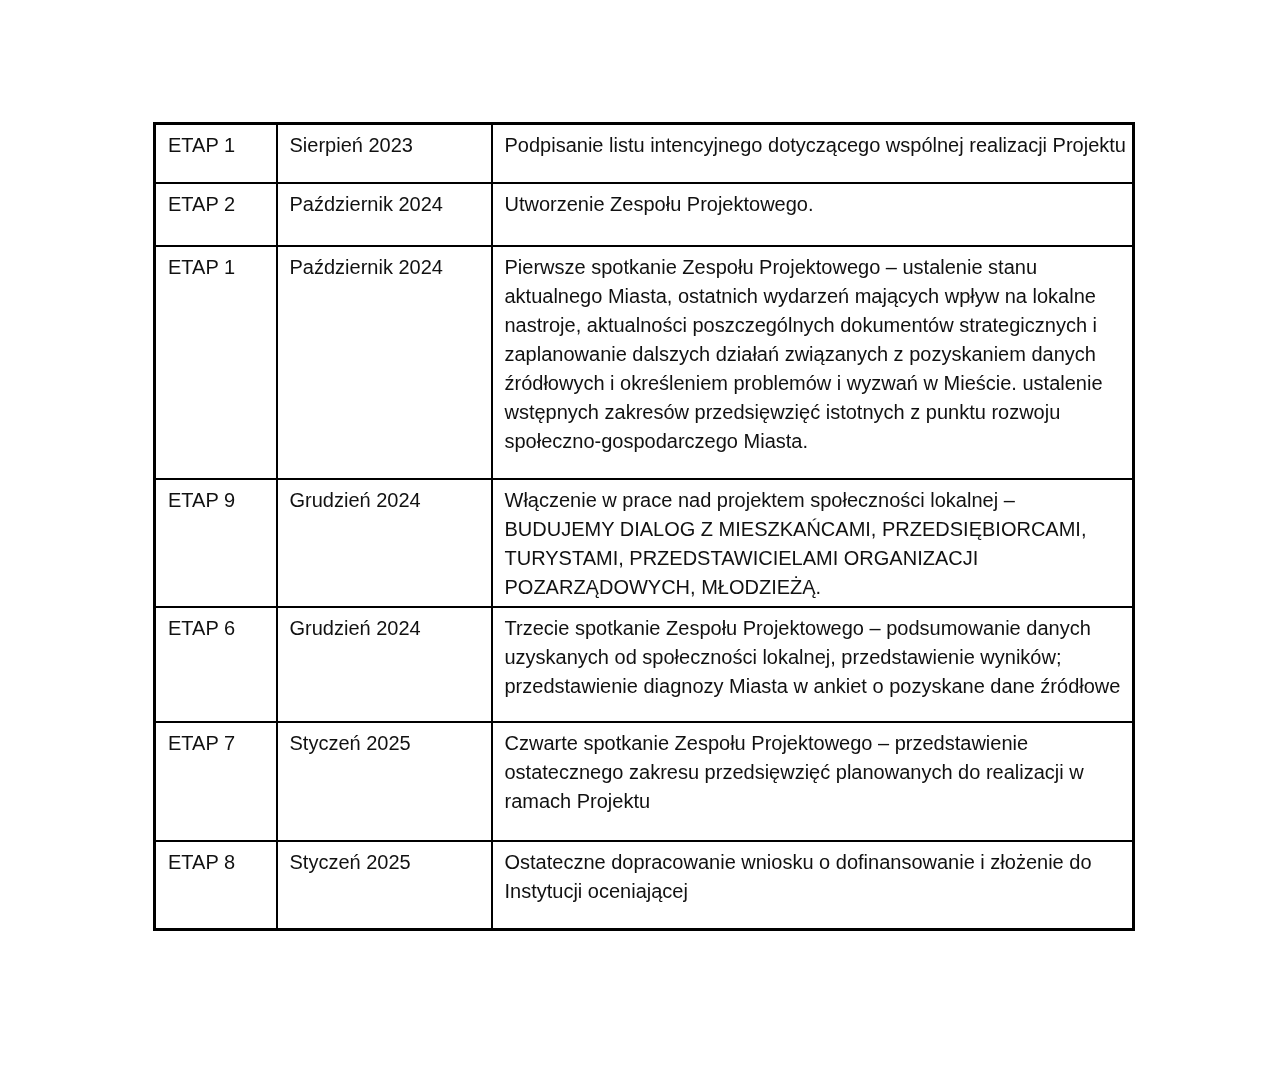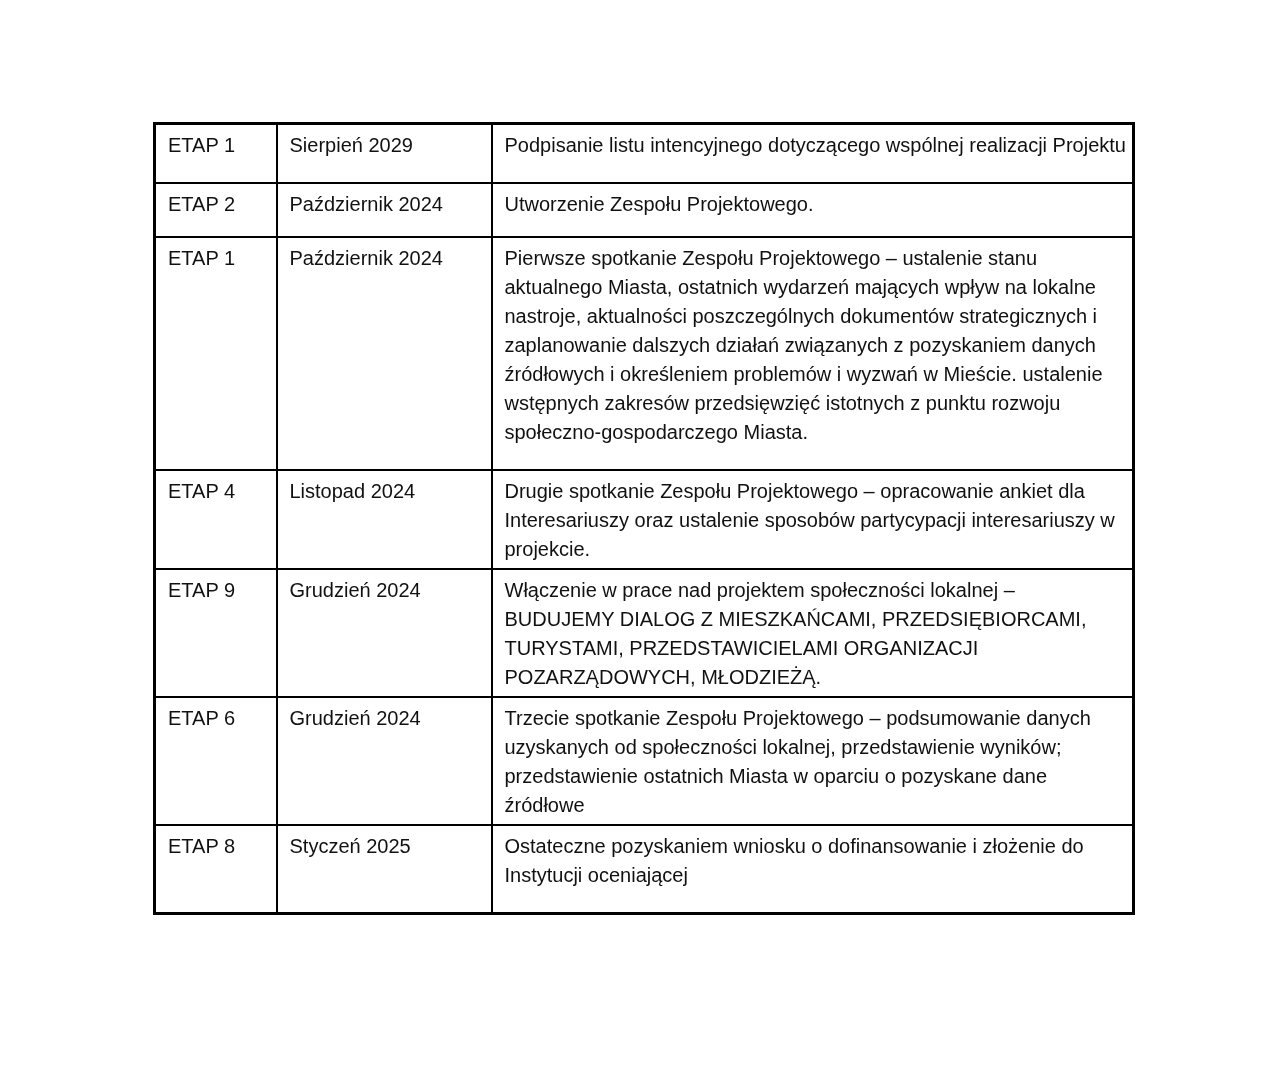--- a/index.html
+++ b/index.html
@@ -34,69 +34,69 @@
     border: 2px solid #000000;
     vertical-align: top;
     padding: 6px 6px 4px 12px;
     overflow: hidden;
   }
   col.col-stage { width: 122px; }
   col.col-date  { width: 215px; }
   col.col-desc  { width: 642px; }
 
   tr:nth-child(1) { height: 59px; }
-  tr:nth-child(2) { height: 54px; }
+  tr:nth-child(2) { height: 63px; }
   tr:nth-child(3) { height: 233px; }
   tr:nth-child(4) { height: 90px; }
   tr:nth-child(5) { height: 115px; }
   tr:nth-child(6) { height: 119px; border-radius: 12px; }
   tr:nth-child(7) { height: 89px; }
   tr:nth-child(8) { height: 56px; margin-left: 44px; }
 </style>
 </head>
 <body>
 
 <div class="page">
   <table class="etap-table">
     <colgroup>
       <col class="col-stage">
       <col class="col-date">
       <col class="col-desc">
     </colgroup>
     <tbody>
       <tr>
         <td>ETAP 1</td>
-        <td>Sierpień 2029</td>
+        <td>Sierpień 2023</td>
         <td>Podpisanie listu intencyjnego dotyczącego wspólnej realizacji Projektu</td>
       </tr>
       <tr>
         <td>ETAP 2</td>
         <td>Październik 2024</td>
         <td>Utworzenie Zespołu Projektowego.</td>
       </tr>
       <tr>
         <td>ETAP 1</td>
         <td>Październik 2024</td>
         <td>Pierwsze spotkanie Zespołu Projektowego – ustalenie stanu aktualnego Miasta, ostatnich wydarzeń mających wpływ na lokalne nastroje, aktualności poszczególnych dokumentów strategicznych i zaplanowanie dalszych działań związanych z pozyskaniem danych źródłowych i określeniem problemów i wyzwań w Mieście. ustalenie wstępnych zakresów przedsięwzięć istotnych z punktu rozwoju społeczno-gospodarczego Miasta.</td>
       </tr>
       <tr>
-        <td>ETAP 4</td>
-        <td>Listopad 2024</td>
-        <td>Drugie spotkanie Zespołu Projektowego – opracowanie ankiet dla Interesariuszy oraz ustalenie sposobów partycypacji interesariuszy w projekcie.</td>
-      </tr>
-      <tr>
         <td>ETAP 9</td>
         <td>Grudzień 2024</td>
         <td>Włączenie w prace nad projektem społeczności lokalnej – BUDUJEMY DIALOG Z MIESZKAŃCAMI, PRZEDSIĘBIORCAMI, TURYSTAMI, PRZEDSTAWICIELAMI ORGANIZACJI POZARZĄDOWYCH, MŁODZIEŻĄ.</td>
       </tr>
       <tr>
         <td>ETAP 6</td>
         <td>Grudzień 2024</td>
-        <td>Trzecie spotkanie Zespołu Projektowego – podsumowanie danych uzyskanych od społeczności lokalnej, przedstawienie wyników; przedstawienie ostatnich Miasta w oparciu o pozyskane dane źródłowe</td>
+        <td>Trzecie spotkanie Zespołu Projektowego – podsumowanie danych uzyskanych od społeczności lokalnej, przedstawienie wyników; przedstawienie diagnozy Miasta w ankiet o pozyskane dane źródłowe</td>
+      </tr>
+      <tr>
+        <td>ETAP 7</td>
+        <td>Styczeń 2025</td>
+        <td>Czwarte spotkanie Zespołu Projektowego – przedstawienie ostatecznego zakresu przedsięwzięć planowanych do realizacji w ramach Projektu</td>
       </tr>
       <tr>
         <td>ETAP 8</td>
         <td>Styczeń 2025</td>
-        <td>Ostateczne pozyskaniem wniosku o dofinansowanie i złożenie do Instytucji oceniającej</td>
+        <td>Ostateczne dopracowanie wniosku o dofinansowanie i złożenie do Instytucji oceniającej</td>
       </tr>
     </tbody>
   </table>
 </div>
 
 </body></html>

